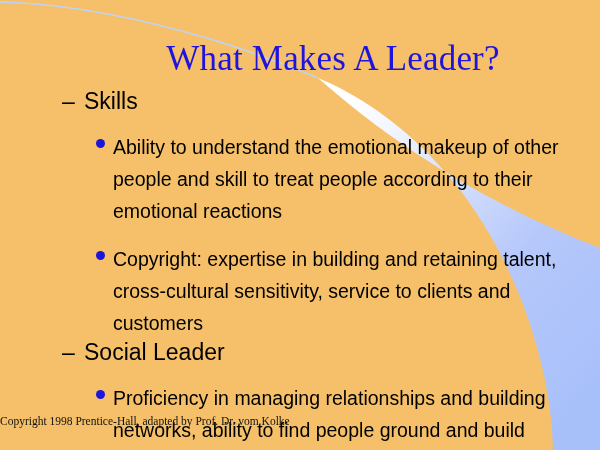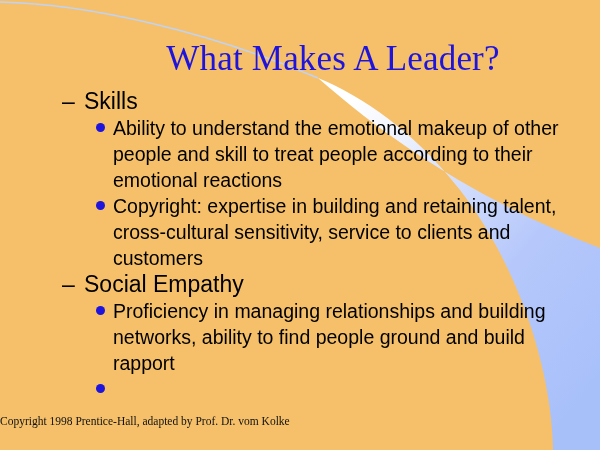--- a/index.html
+++ b/index.html
@@ -69,25 +69,25 @@
     position: absolute;
     left: 0;
     top: 0;
     font-size: 23px;
     line-height: 27px;
     color: #000000;
   }
 
   .lvl2 {
     position: relative;
-    margin: 0 0 0 96px;
+    margin: 16px 0 0 96px;
     padding-left: 17px;
     width: 462px;
     font-size: 19.5px;
-    line-height: 26px;
+    line-height: 32px;
     color: #000000;
   }
   .lvl2 .dot {
     position: absolute;
     left: 0;
     top: 8px;
     width: 9px;
     height: 9px;
     border-radius: 50%;
     background: #1E14DC;
@@ -147,21 +147,21 @@
       <span>Ability to understand the emotional makeup of other people and skill to treat people according to their emotional reactions</span>
     </div>
 
     <div class="lvl2">
       <span class="dot"></span>
       <span>Copyright: expertise in building and retaining talent, cross-cultural sensitivity, service to clients and customers</span>
     </div>
 
     <div class="lvl1">
       <span class="dash">–</span>
-      <span>Social Empathy</span>
+      <span>Social Leader</span>
     </div>
 
     <div class="lvl2">
       <span class="dot"></span>
       <span>Proficiency in managing relationships and building networks, ability to find people ground and build rapport</span>
     </div>
 
     <div class="lvl2">
       <span class="dot"></span>
     </div>

